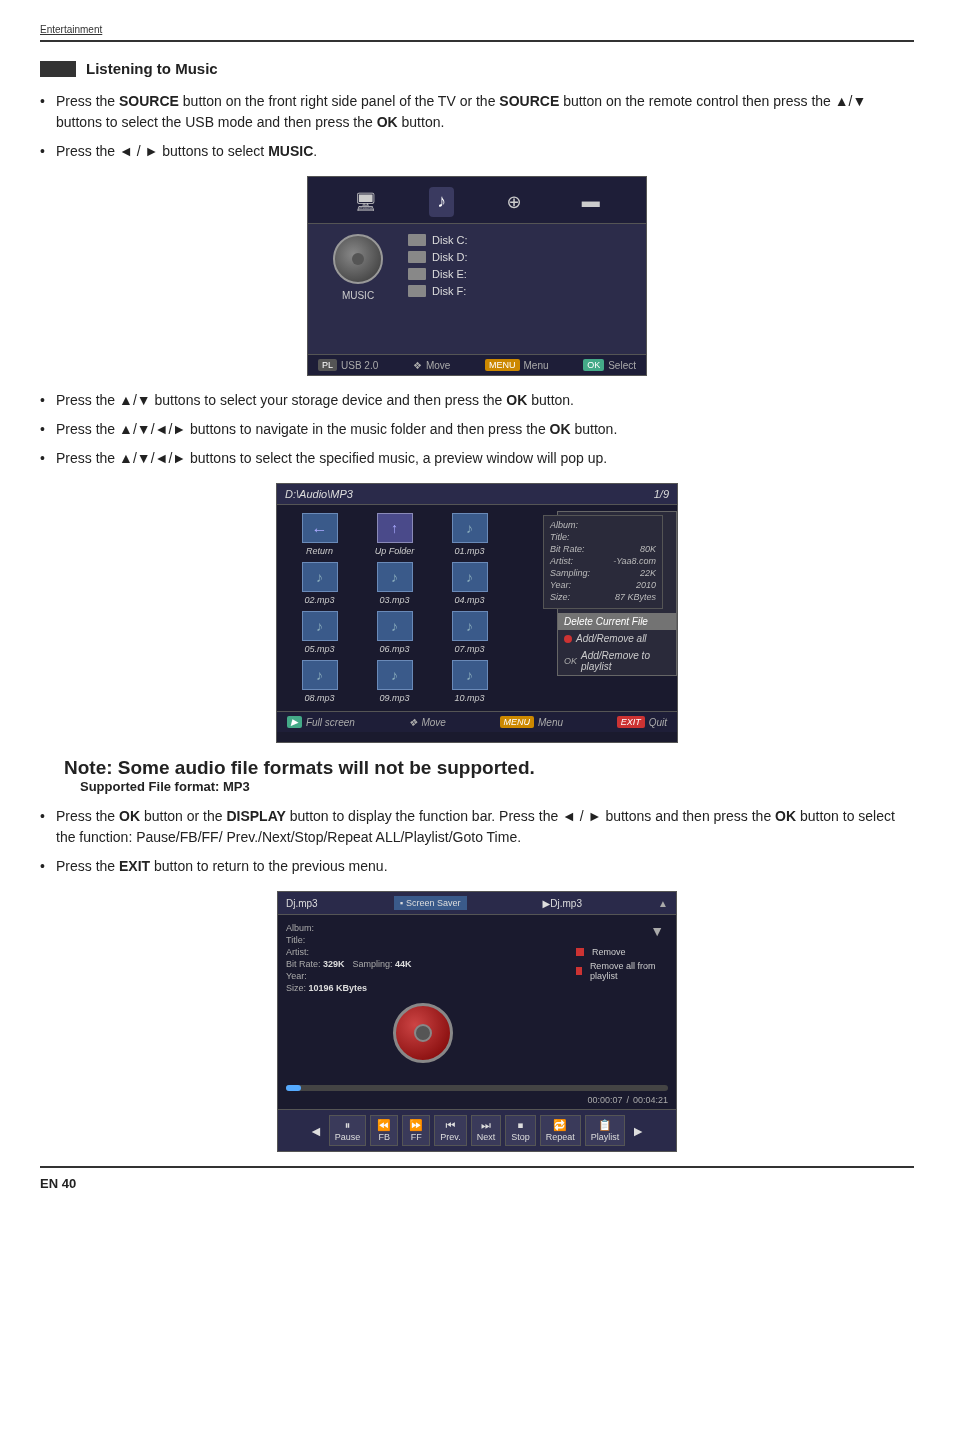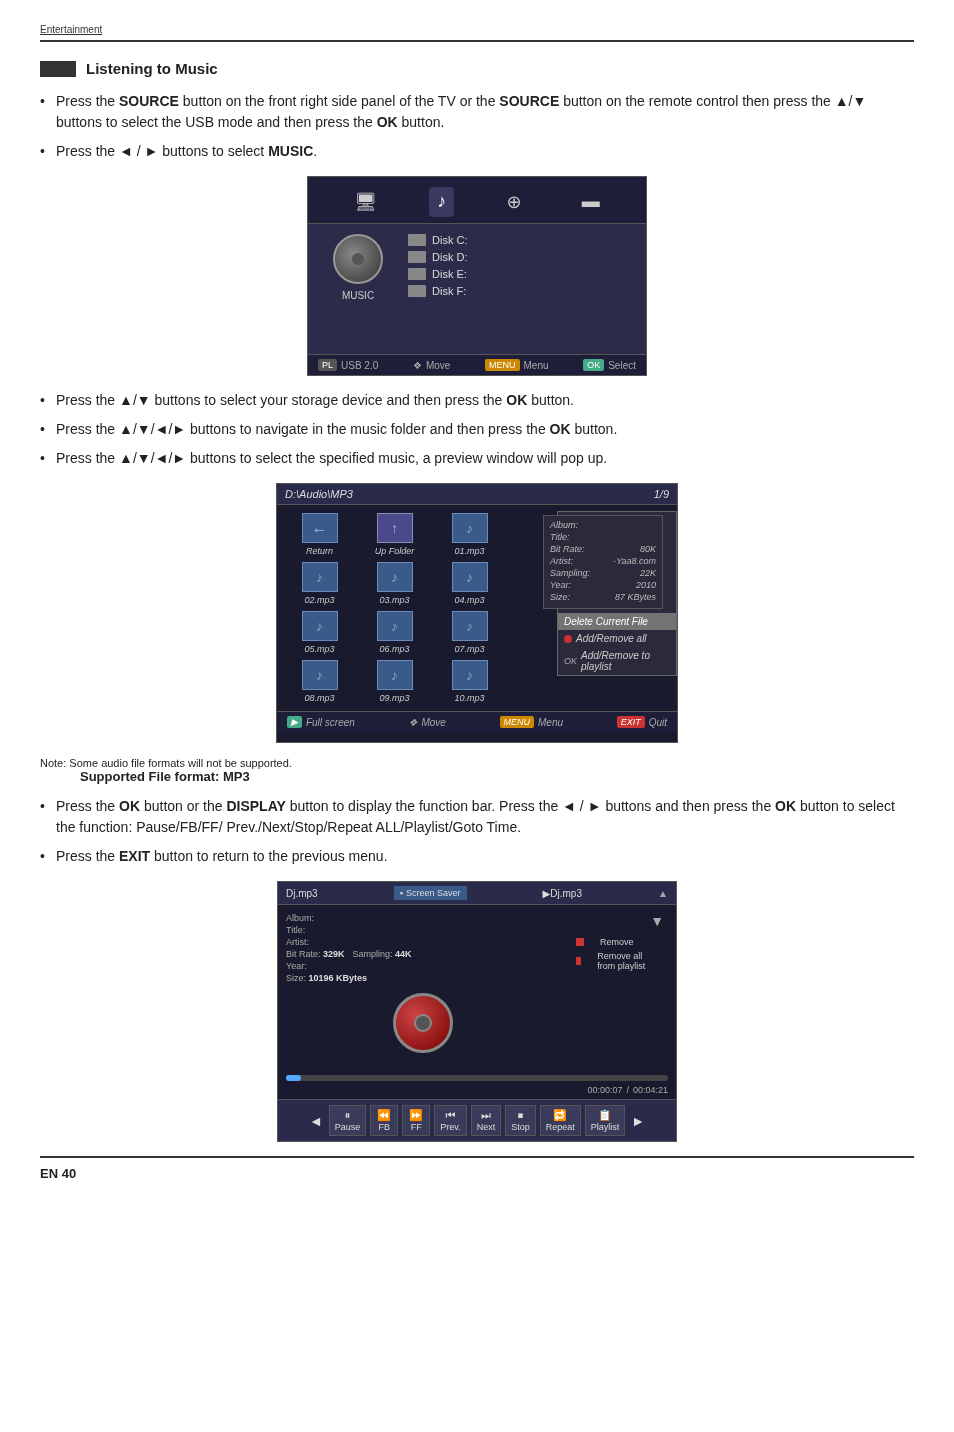--- a/index.html
+++ b/index.html
@@ -279,22 +279,23 @@
       color: #aaa;
       border-top: 1px solid #555;
       clear: both;
     }
 
     
     .note-box {
       margin: 14px 0 10px 0;
     }
     .note-box .note-title {
-      font-weight: normal;
-      font-size: 11px;
+      font-weight: bold;
+      font-size: 19px;
+      margin-left: 24px;
     }
     .note-box .note-sub {
       font-weight: bold;
       font-size: 13px;
       padding-left: 40px;
     }
 
     
     .ui-box-3 {
       width: 400px;
@@ -369,21 +370,21 @@
       font-size: 14px;
       text-align: right;
       padding: 0 4px;
     }
     .remove-options {
       margin-top: 6px;
     }
     .remove-opt {
       display: flex;
       align-items: center;
-      gap: 16px;
+      gap: 8px;
       font-size: 9px;
       color: #ccc;
       padding: 2px 8px;
     }
     .remove-dot { width: 8px; height: 8px; background: #c33; }
     .progress-area {
       padding: 4px 8px;
     }
     .progress-bar-outer {
       height: 6px;

